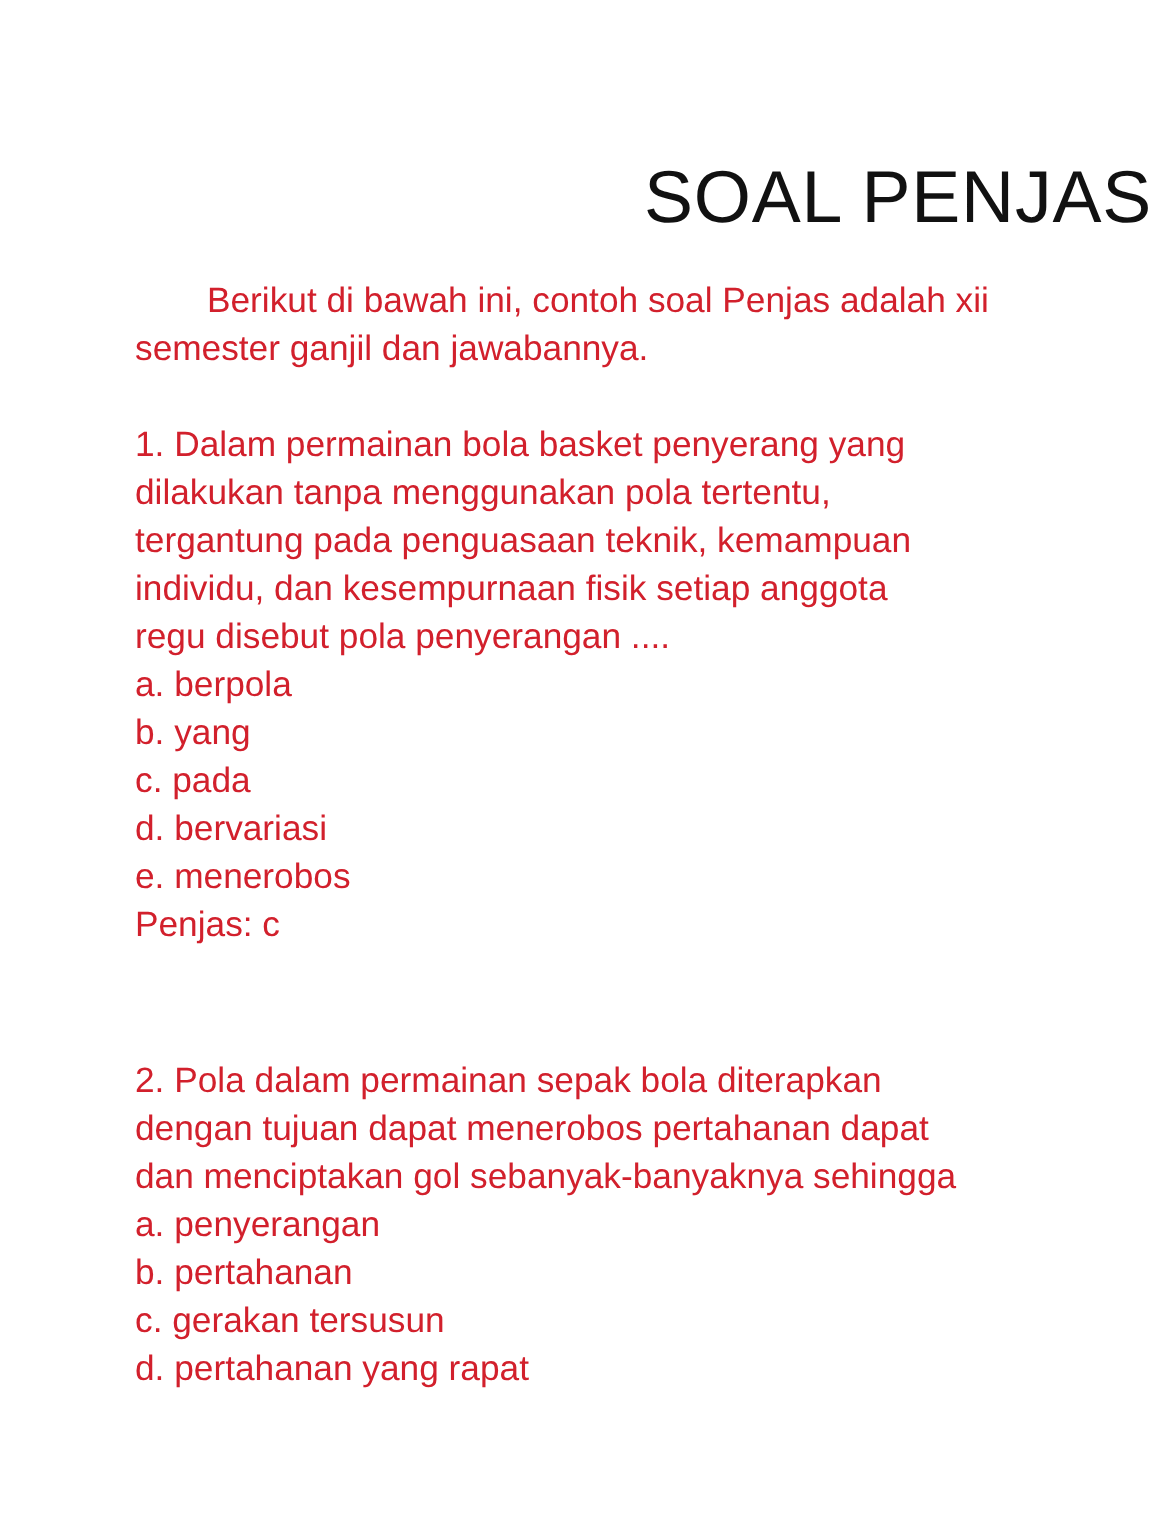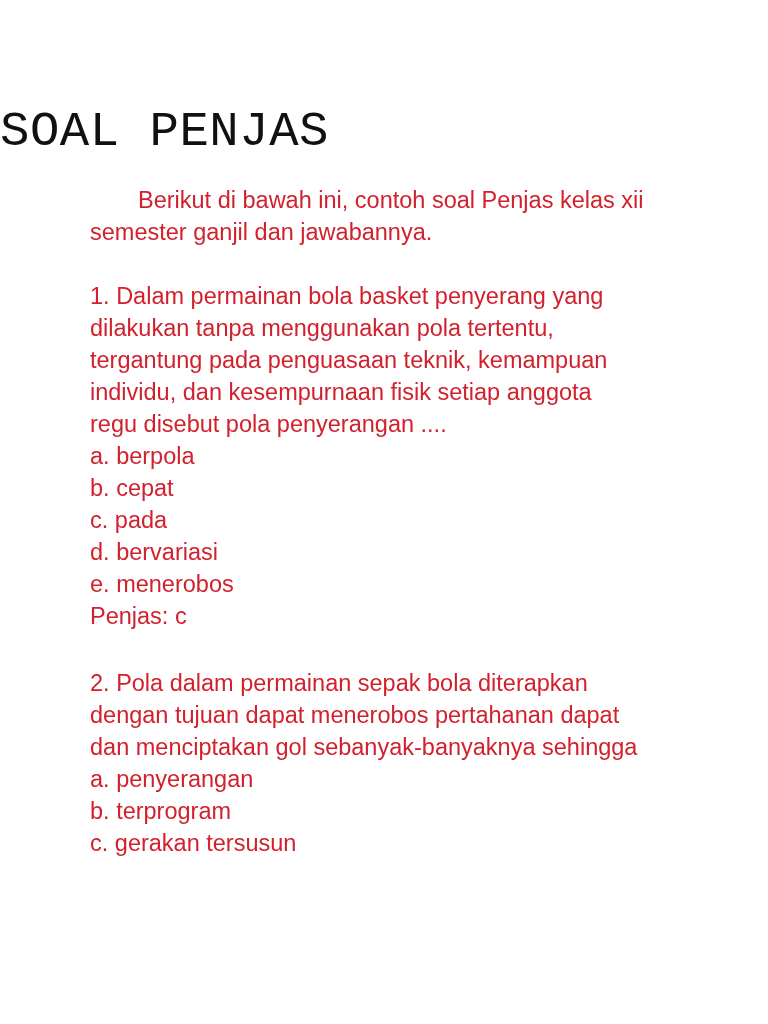--- a/index.html
+++ b/index.html
@@ -18,22 +18,22 @@
       left: 0; top: 0;
       width: 768px;
       height: 1024px;
       background: #ffffff;
     }
     .title {
       position: absolute;
       left: 0;
       width: 768px;
       top: 100px;
-      text-align: left;
-      font-family: Liberation Mono, monospace;
+      text-align: right;
+      font-family: Liberation Sans, sans-serif;
       font-size: 49px;
       line-height: 64px;
       color: #111111;
       letter-spacing: 0.5px;
     }
     .body-text {
       position: absolute;
       left: 90px;
       width: 600px;
       font-family: "Liberation Sans", sans-serif;
@@ -42,50 +42,51 @@
       color: #d2202c;
       white-space: nowrap;
     }
     .line {
       display: block;
       height: 32px;
     }
     .intro { top: 184px; }
     .intro .indent { padding-left: 48px; }
     .q1 { top: 280px; }
-    .q2 { top: 667px; }
+    .q2 { top: 704px; }
   </style>
 </head>
 <body>
 
 <div class="page">
 
   <div class="title">SOAL PENJAS</div>
 
   <div class="body-text intro">
-    <span class="line indent">Berikut di bawah ini, contoh soal Penjas kelas xii</span>
+    <span class="line indent">Berikut di bawah ini, contoh soal Penjas adalah xii</span>
     <span class="line">semester ganjil dan jawabannya.</span>
   </div>
 
   <div class="body-text q1">
     <span class="line">1. Dalam permainan bola basket penyerang yang</span>
     <span class="line">dilakukan tanpa menggunakan pola tertentu,</span>
     <span class="line">tergantung pada penguasaan teknik, kemampuan</span>
     <span class="line">individu, dan kesempurnaan fisik setiap anggota</span>
     <span class="line">regu disebut pola penyerangan ....</span>
     <span class="line">a. berpola</span>
-    <span class="line">b. cepat</span>
+    <span class="line">b. yang</span>
     <span class="line">c. pada</span>
     <span class="line">d. bervariasi</span>
     <span class="line">e. menerobos</span>
     <span class="line">Penjas: c</span>
   </div>
 
   <div class="body-text q2">
     <span class="line">2. Pola dalam permainan sepak bola diterapkan</span>
     <span class="line">dengan tujuan dapat menerobos pertahanan dapat</span>
     <span class="line">dan menciptakan gol sebanyak-banyaknya sehingga</span>
     <span class="line">a. penyerangan</span>
-    <span class="line">b. terprogram</span>
+    <span class="line">b. pertahanan</span>
     <span class="line">c. gerakan tersusun</span>
+    <span class="line">d. pertahanan yang rapat</span>
   </div>
 
 </div>
 
 </body></html>

